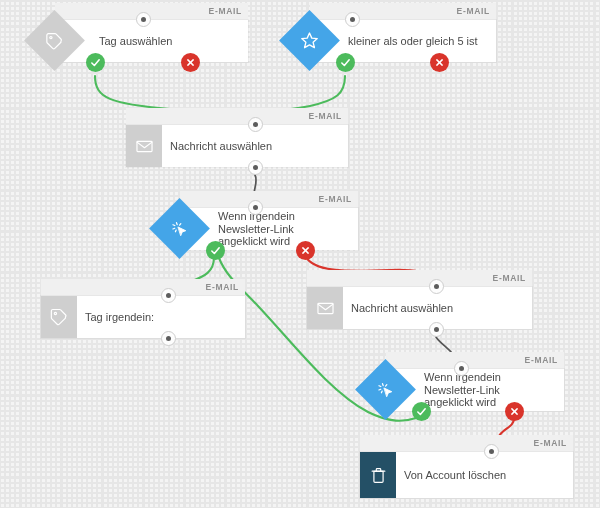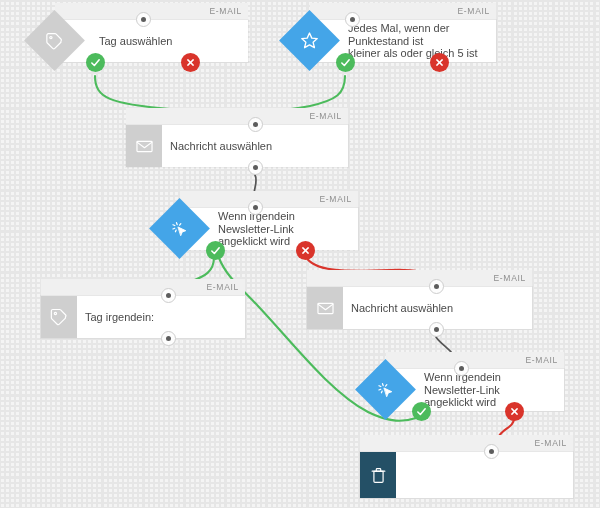--- a/index.html
+++ b/index.html
@@ -45,21 +45,21 @@
     top: -17px;
     height: 17px;
     width: 100%;
     background: #f0f0f0;
   }
   .node .emaillabel {
     position: absolute;
     top: -16px;
     right: 6px;
     font-size: 8.5px;
-    font-weight: normal;
+    font-weight: bold;
     letter-spacing: 0.7px;
     color: #8e8e8e;
     line-height: 15px;
   }
   .node .card {
     position: relative;
     background: #ffffff;
     height: 42px;
     box-sizing: border-box;
     display: flex;
@@ -207,21 +207,20 @@
     <div class="card">
       <div class="diamond blue">
         <span class="gi">
           <svg width="19" height="19" viewBox="0 0 24 24" fill="none" stroke="#ffffff" stroke-width="1.7" stroke-linejoin="round">
             <polygon points="12,2.6 14.9,9 21.8,9.6 16.6,14.3 18.2,21.1 12,17.5 5.8,21.1 7.4,14.3 2.2,9.6 9.1,9"></polygon>
           </svg>
         </span>
       </div>
       <div style="width:30px; flex:0 0 30px;"></div>
       <div class="label two">
-        <div>Jedes Mal, wenn der Punktestand ist</div>
         <div>kleiner als oder gleich 5 ist</div>
       </div>
     </div>
     <div class="dot" style="left:35px; top:-8px;"></div>
     <div class="badge yes" style="left:26px; top:33px;">
       <svg width="11" height="11" viewBox="0 0 24 24" fill="none" stroke="#fff" stroke-width="3.4" stroke-linecap="round" stroke-linejoin="round">
           <polyline points="4,13 9.5,18.5 20,6"></polyline>
         </svg>
     </div>
     <div class="badge no" style="left:120px; top:33px;">
@@ -356,17 +355,18 @@
     <div class="headerstrip"></div>
     <div class="emaillabel">E-MAIL</div>
     <div class="card" style="height:46px;">
       <div class="iconblock dark" style="height:46px;">
         <svg width="19" height="19" viewBox="0 0 24 24" fill="none" stroke="#ffffff" stroke-width="1.5" stroke-linecap="round" stroke-linejoin="round">
           <polyline points="4,6.5 20,6.5"></polyline>
           <path d="M9.2 6.3 V4.3 a1 1 0 0 1 1-1 h3.6 a1 1 0 0 1 1 1 V6.3"></path>
           <path d="M6.2 6.8 h11.6 v12.4 a1.4 1.4 0 0 1-1.4 1.4 H7.6 a1.4 1.4 0 0 1-1.4-1.4 z"></path>
         </svg>
       </div>
+      <div class="label">Von Account löschen</div>
     </div>
     <div class="dot" style="left:124px; top:-8px;"></div>
   </div>
 
 </div>
 
 </body></html>

